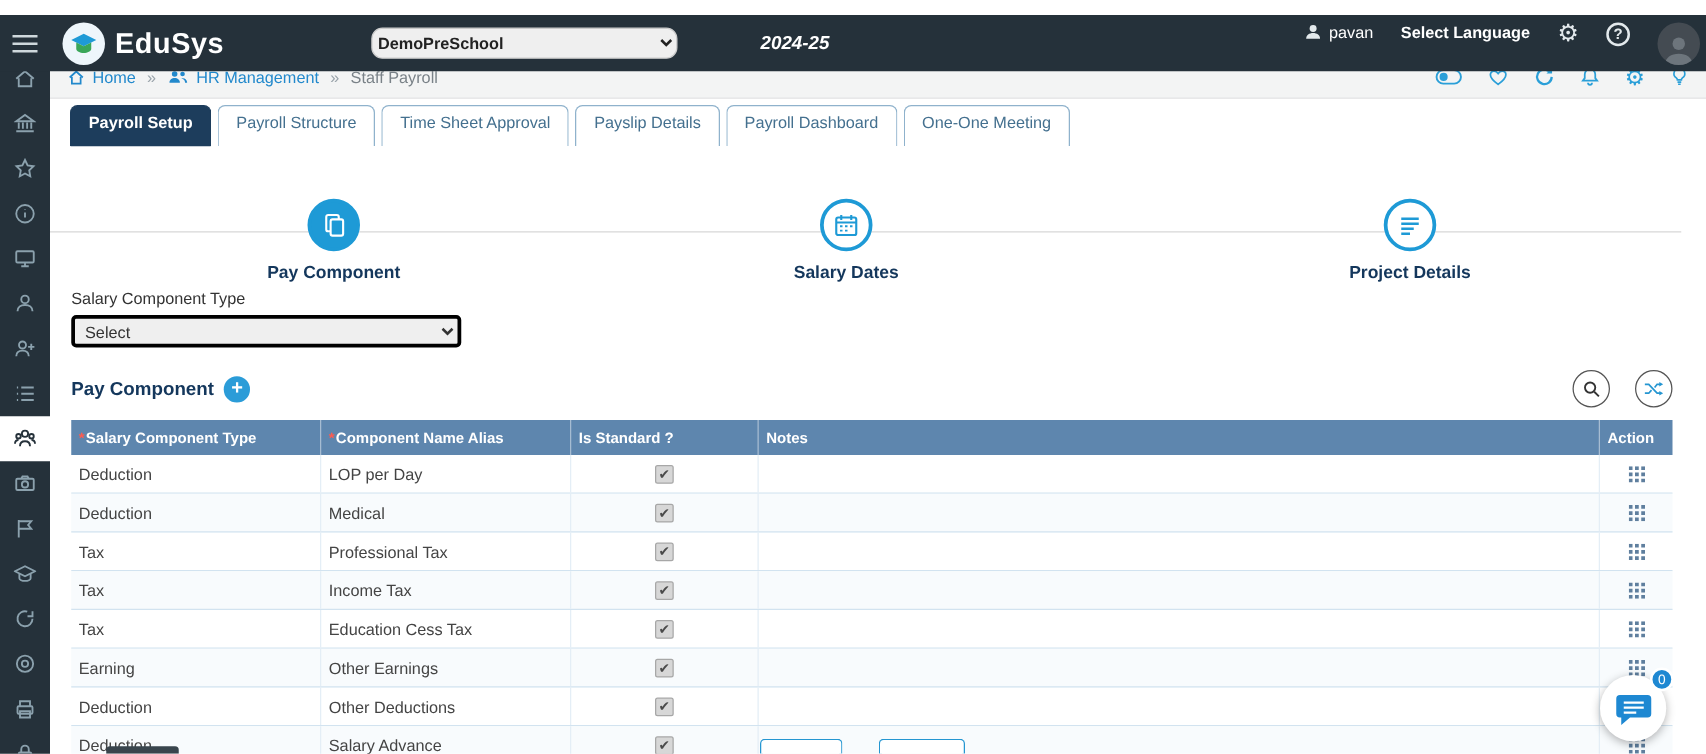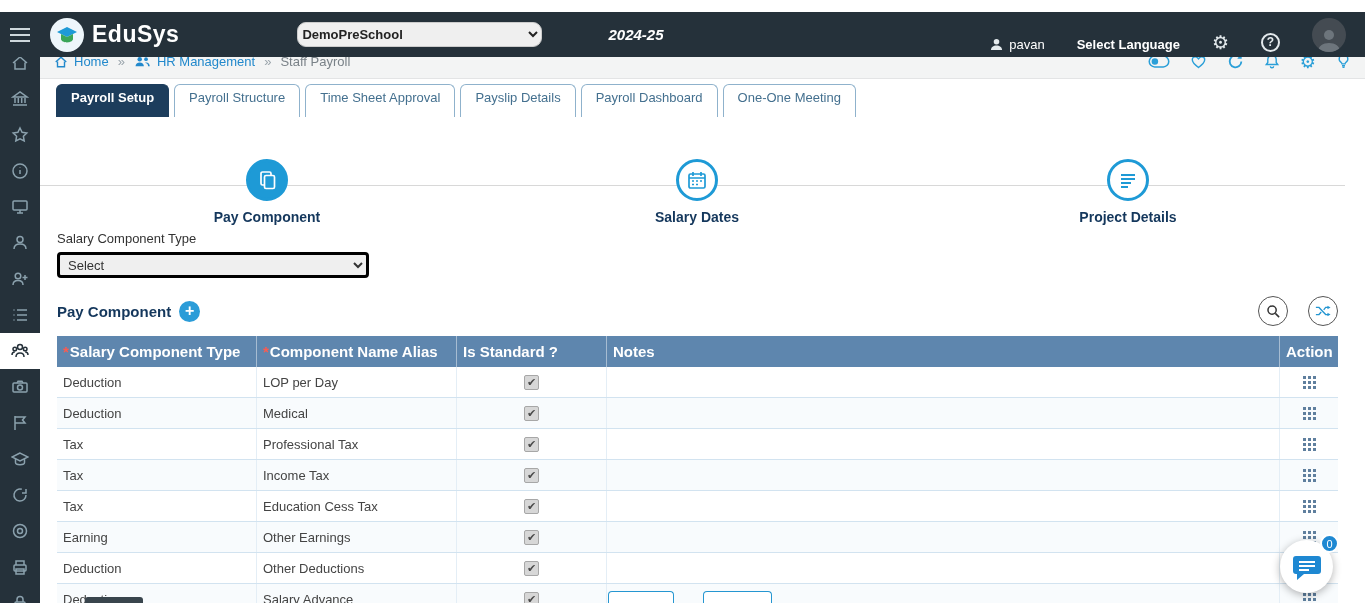--- a/index.html
+++ b/index.html
@@ -14,22 +14,22 @@
   .burger span { display:block; width:20px; height:2px; background:#cfd8dc; }
   .brand { display:flex; align-items:center; gap:8px; margin-left:10px; }
   .brand .logo-circle { width:34px; height:34px; border-radius:50%;
     background:#eef6fb; display:flex; align-items:center; justify-content:center; }
   .brand-name { color:#fff; font-size:23px; font-weight:bold; letter-spacing:.5px; }
   .school-select { margin-left:118px; width:245px; height:25px; font-size:13px;
     font-family:"Liberation Sans",sans-serif; border:1px solid #ccc; border-radius:9px;
     padding:0 0; font-weight:bold; color:#222; }
   .year { position:absolute; left:576px; width:120px; text-align:center;
     color:#fff; font-weight:bold; font-style:italic; font-size:15px; }
-  .top-right { margin-left:auto; display:flex; align-items:flex-end; gap:32px;
-    padding-right:19px; color:#fff; }
+  .top-right { margin-left:auto; display:flex; align-items:flex-start; gap:22px;
+    padding-right:5px; color:#fff; }
   .top-user { display:flex; align-items:center; gap:6px; font-size:13px; color:#fff; }
   .top-lang { font-size:13px; font-weight:bold; color:#fff; cursor:pointer; }
   .top-gear { font-size:19px; color:#e3e9ec; cursor:pointer; line-height:1; }
   .help-circle { width:19px; height:19px; border:2px solid #e3e9ec; border-radius:50%;
     display:flex; align-items:center; justify-content:center; font-size:12px;
     font-weight:bold; color:#e3e9ec; cursor:pointer; }
   .avatar { width:34px; height:34px; border-radius:50%; background:#444b52;
     display:flex; align-items:flex-end; justify-content:center; overflow:hidden; cursor:pointer; }
 
   
@@ -83,21 +83,21 @@
   .add-btn { width:21px; height:21px; border-radius:50%; background:#2b9cd8;
     color:#fff; font-size:16px; line-height:19px; text-align:center; margin-left:8px;
     cursor:pointer; font-weight:bold; }
   .head-tools { margin-left:auto; display:flex; gap:20px; }
   .tool-circle { width:30px; height:30px; border-radius:50%; border:1px solid #555;
     background:#fff; display:flex; align-items:center; justify-content:center; cursor:pointer; }
 
   
   .table { margin:2px 27px 0 17px; }
   .thead { display:flex; background:#5e86ae; color:#fff; }
-  .th { font-size:15px; font-weight:bold; padding:7px 6px;
+  .th { font-size:12px; font-weight:bold; padding:7px 6px;
     border-right:1px solid rgba(255,255,255,.45); }
   .th:last-child { border-right:none; }
   .req { color:#ff5a4e; margin-right:1px; }
   .tr { display:flex; height:31px; align-items:center; border-bottom:1px solid #d2e3f0; }
   .tr:nth-child(even) { background:#f8fbfd; }
   .td { font-size:13px; color:#444; padding:0 6px; height:100%; display:flex;
     align-items:center; border-right:1px solid #e4eef6; }
   .c-type  { width:200px; } .h-type  { width:200px; }
   .c-alias { width:200px; } .h-alias { width:200px; }
   .c-std   { width:150px; justify-content:center; } .h-std { width:150px; }
@@ -334,21 +334,21 @@
     <div class="line"></div>
     <div class="step current" style="left:137px; top:42px;">
       <div class="circ">
           <svg width="20" height="20" viewBox="0 0 20 20">
             <rect x="4" y="2" width="10" height="13" rx="1.5" fill="none" stroke="#fff" stroke-width="1.7"></rect>
             <rect x="7.5" y="5.5" width="10" height="13" rx="1.5" fill="#1e9ad6" stroke="#fff" stroke-width="1.7"></rect>
           </svg>
         </div>
       <div class="lbl">Pay Component</div>
     </div>
-    <div class="step" style="left:567px; top:42px;">
+    <div class="step" style="left:547px; top:42px;">
       <div class="circ">
           <svg width="20" height="20" viewBox="0 0 20 20">
             <rect x="2" y="4" width="16" height="14" rx="1.5" fill="none" stroke="#1e9ad6" stroke-width="1.7"></rect>
             <path d="M2 8h16M6 2v4M14 2v4" stroke="#1e9ad6" stroke-width="1.7"></path>
             <path d="M5 11h2M9 11h2M13 11h2M5 14.5h2M9 14.5h2" stroke="#1e9ad6" stroke-width="1.5"></path>
           </svg>
         </div>
       <div class="lbl">Salary Dates</div>
     </div>
     <div class="step" style="left:998px; top:42px;">

